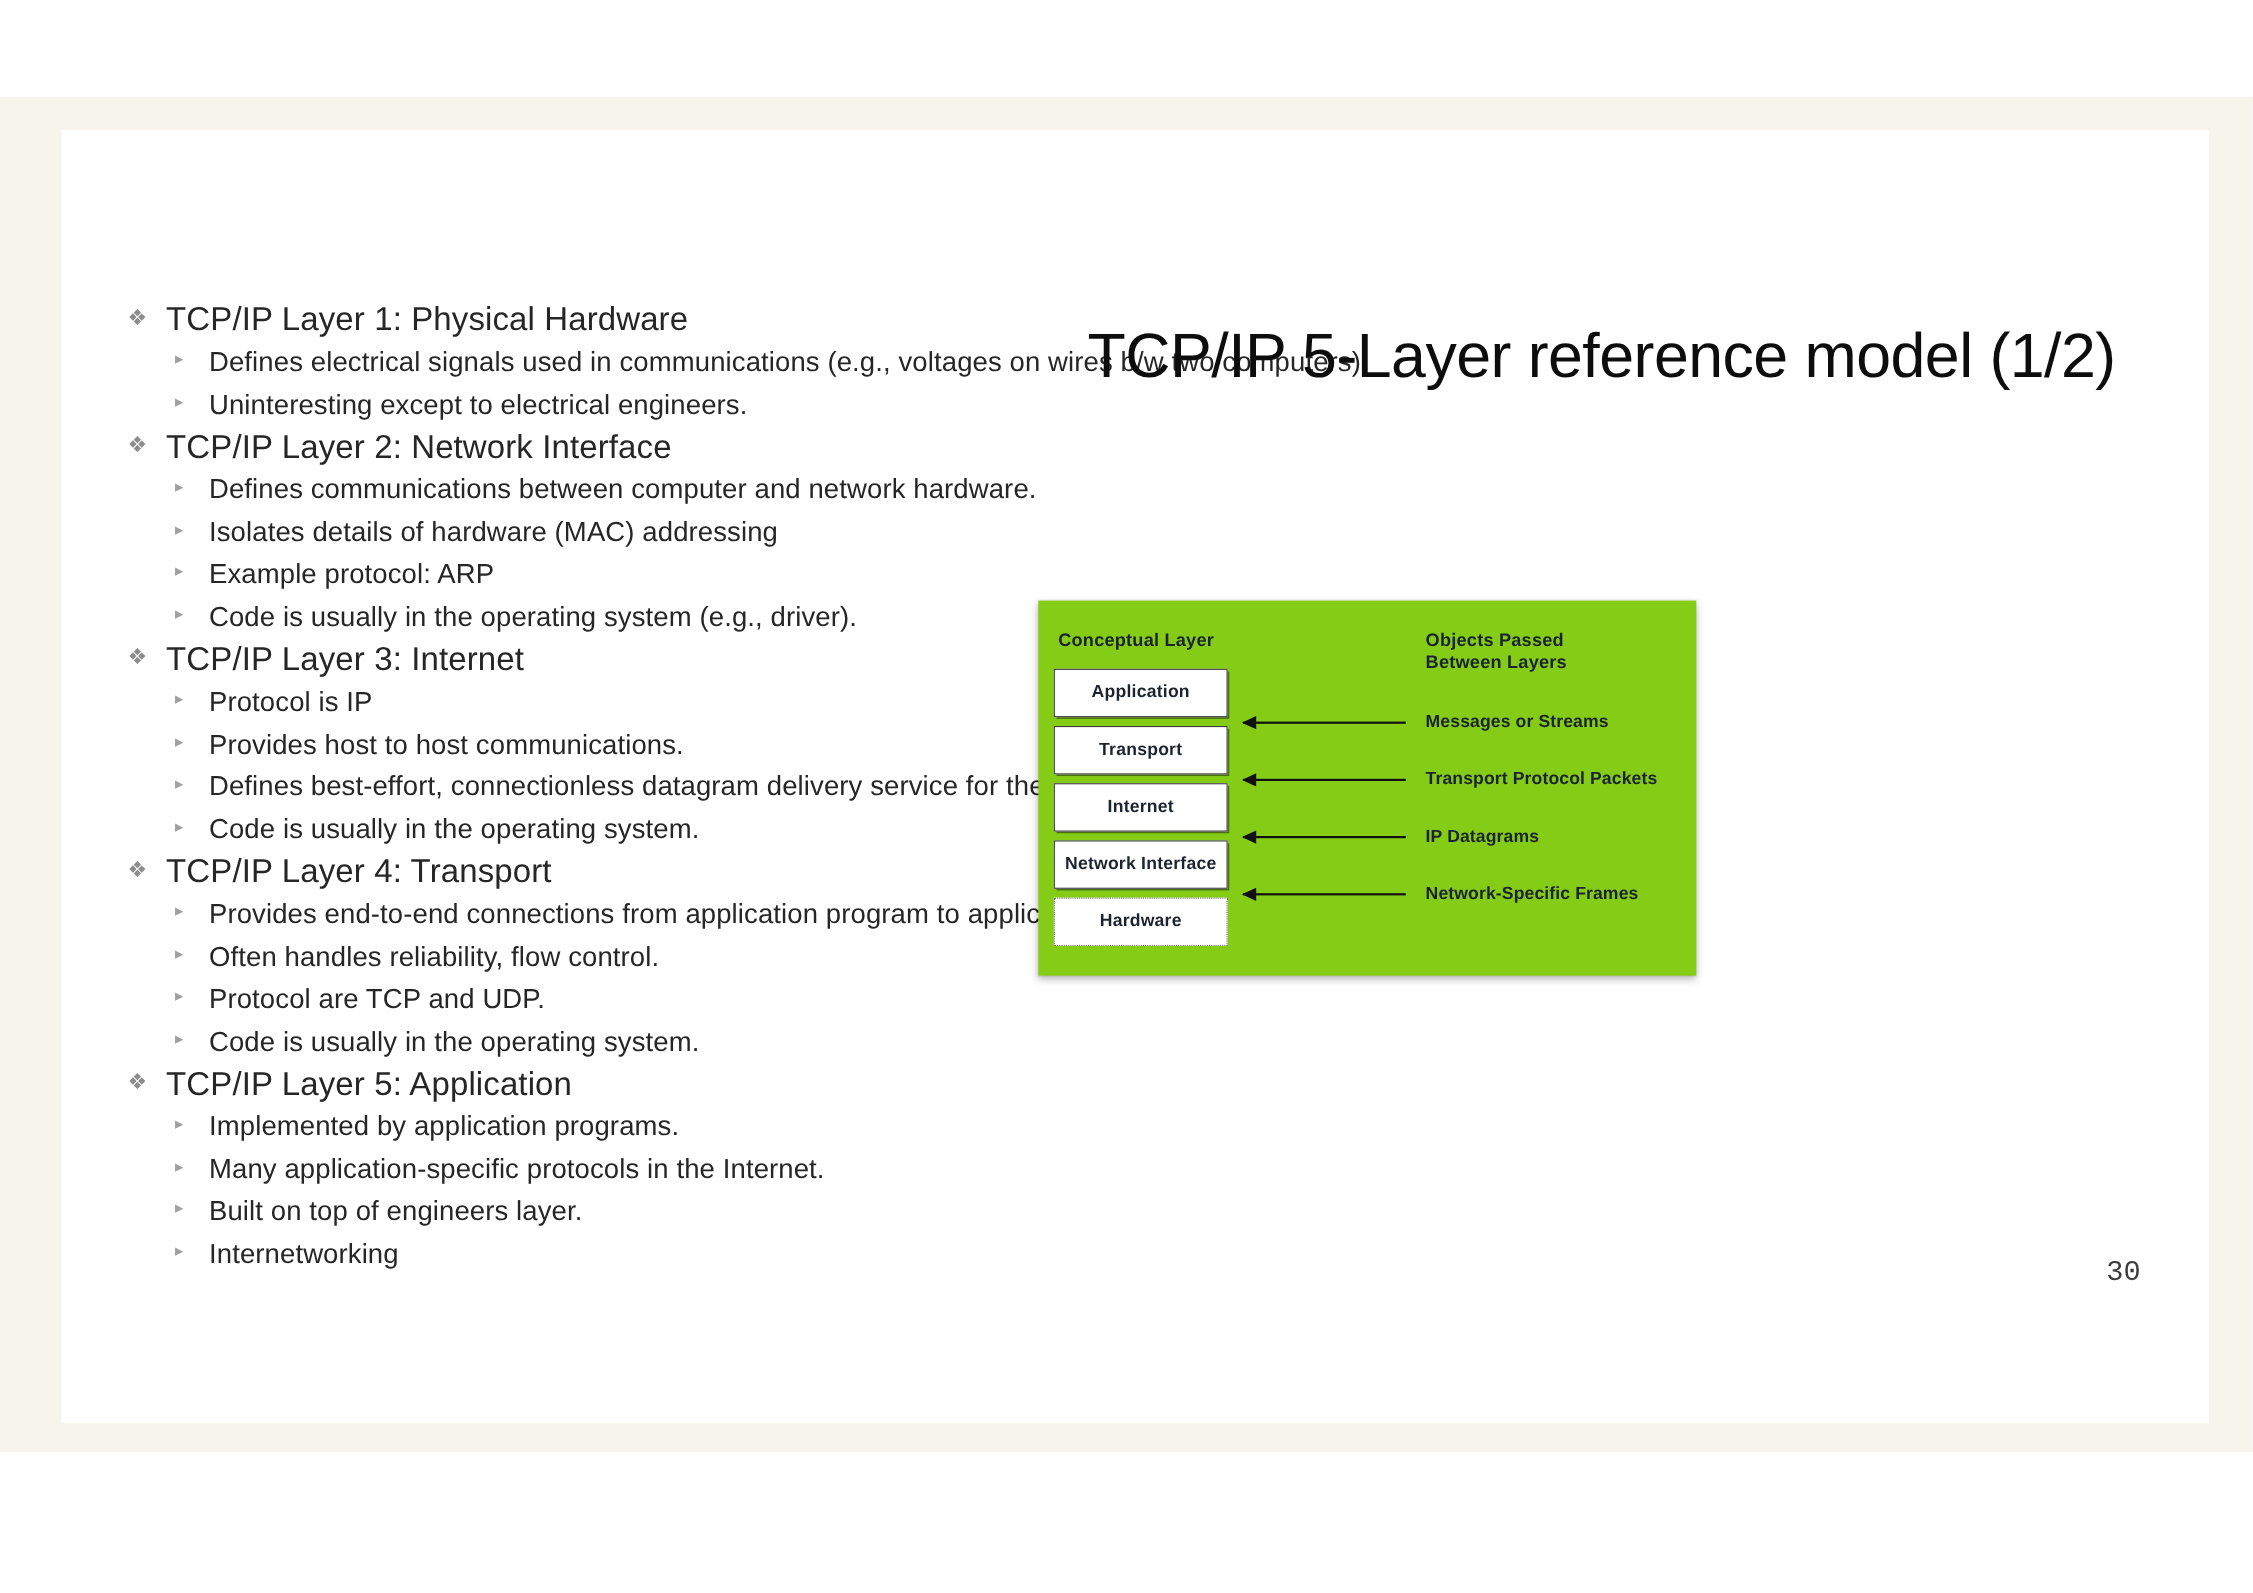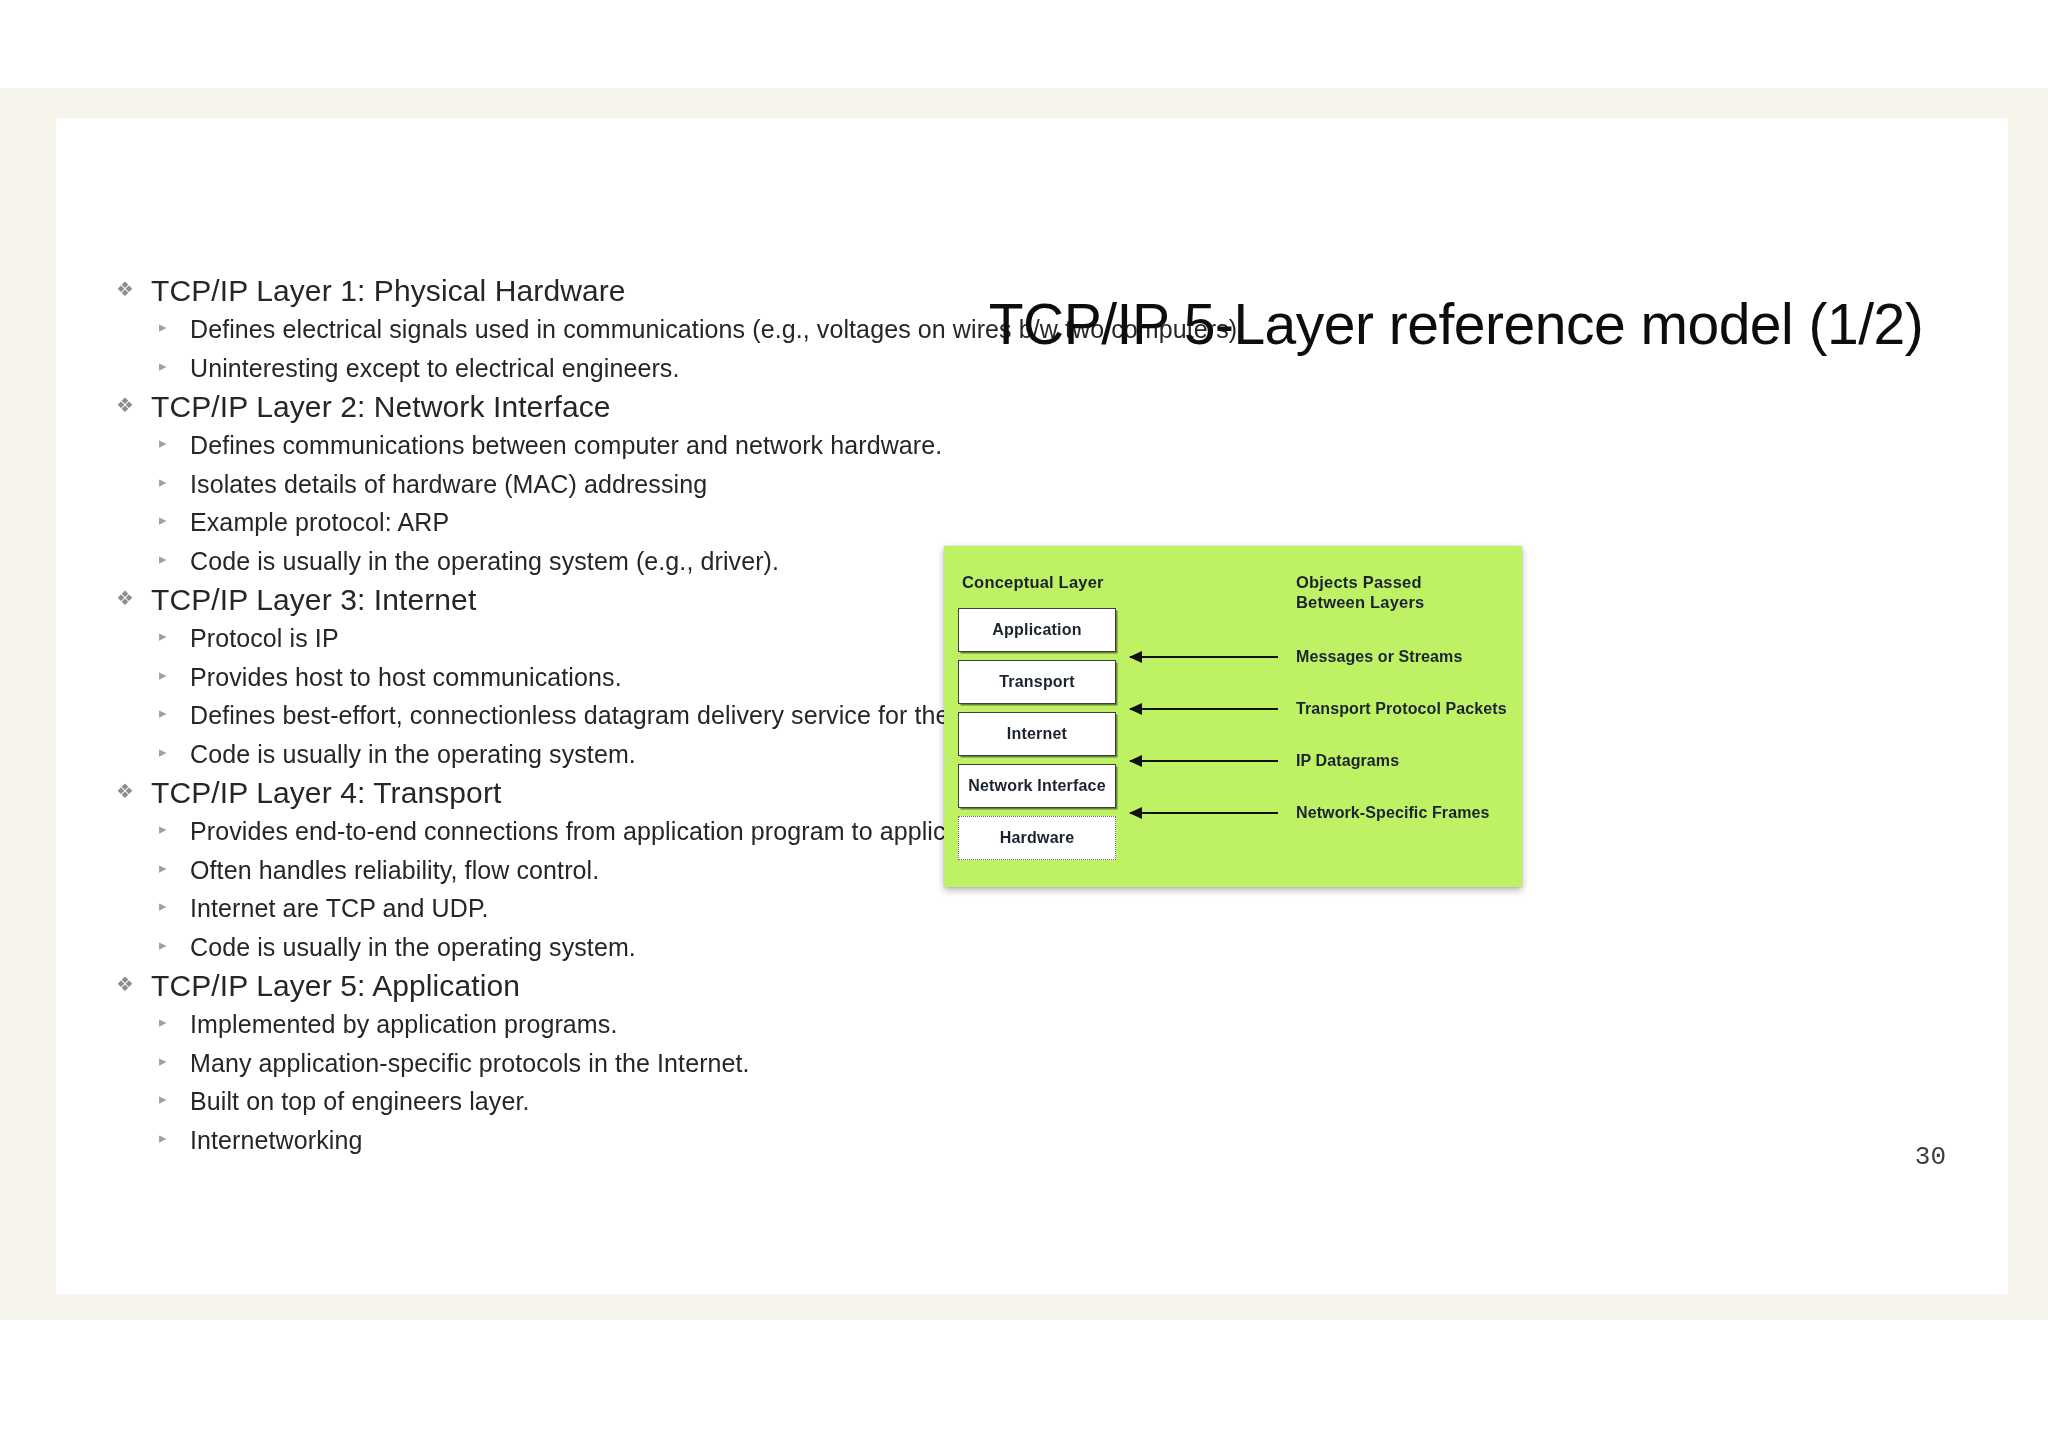--- a/index.html
+++ b/index.html
@@ -106,23 +106,24 @@
   }
   .lvl2 .txt { max-width: 1400px; }
 
   
   #diagram {
     position: absolute;
     left: 888px;
     top: 428px;
     width: 578px;
     height: 341px;
-    background: #bef264;
+    background: #84cc16;
     box-shadow: 0 3px 7px rgba(0,0,0,0.30), 0 0 0 1px rgba(0,0,0,0.04);
     overflow: hidden;
+    padding-left: 20px;
   }
   #diagram-inner {
     position: absolute;
     left: 0; top: 0;
     width: 578px; height: 341px;
   }
   .dg-head {
     position: absolute;
     font-size: 16.5px;
     font-weight: bold;
@@ -262,21 +263,21 @@
         <div class="lvl2">
           <span class="bullet-glyph">▸</span>
           <span class="txt">Provides end-to-end connections from application program to application program</span>
         </div>
         <div class="lvl2">
           <span class="bullet-glyph">▸</span>
           <span class="txt">Often handles reliability, flow control.</span>
         </div>
         <div class="lvl2">
           <span class="bullet-glyph">▸</span>
-          <span class="txt">Internet are TCP and UDP.</span>
+          <span class="txt">Protocol are TCP and UDP.</span>
         </div>
         <div class="lvl2">
           <span class="bullet-glyph">▸</span>
           <span class="txt">Code is usually in the operating system.</span>
         </div>
         <div class="lvl1">
           <span class="bullet-glyph">❖</span>
           <span class="txt">TCP/IP Layer 5: Application</span>
         </div>
         <div class="lvl2">

